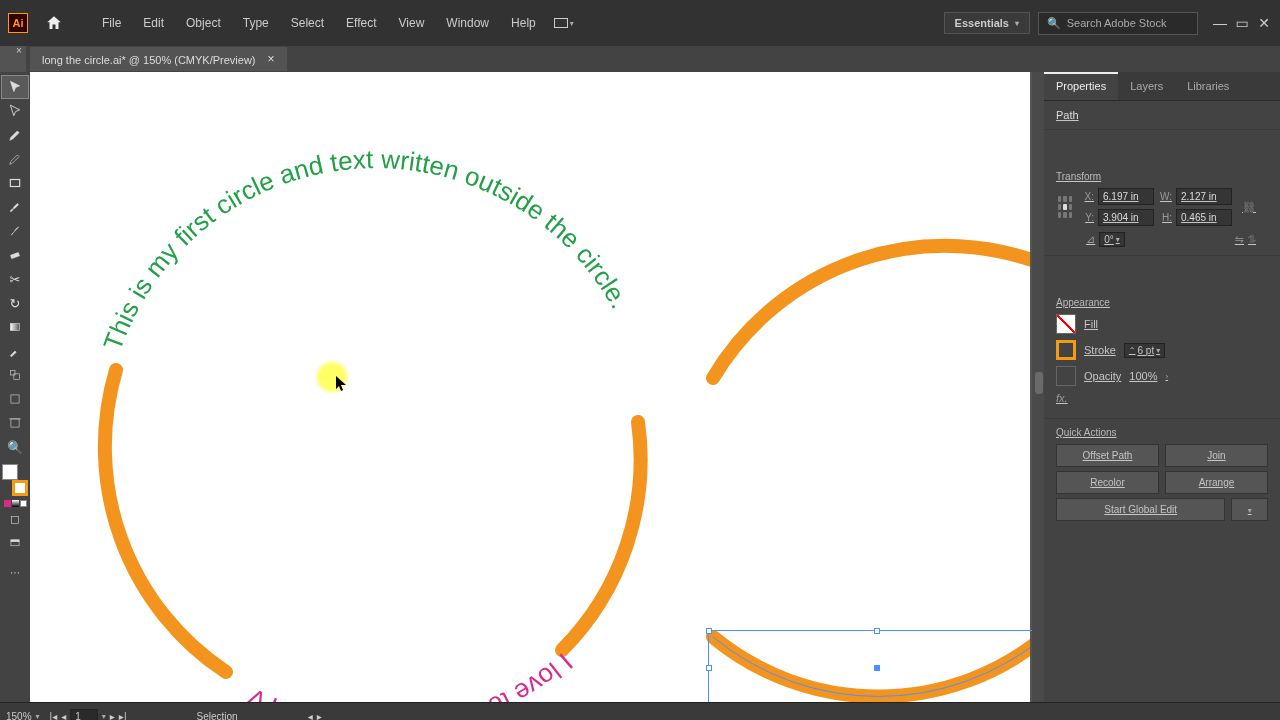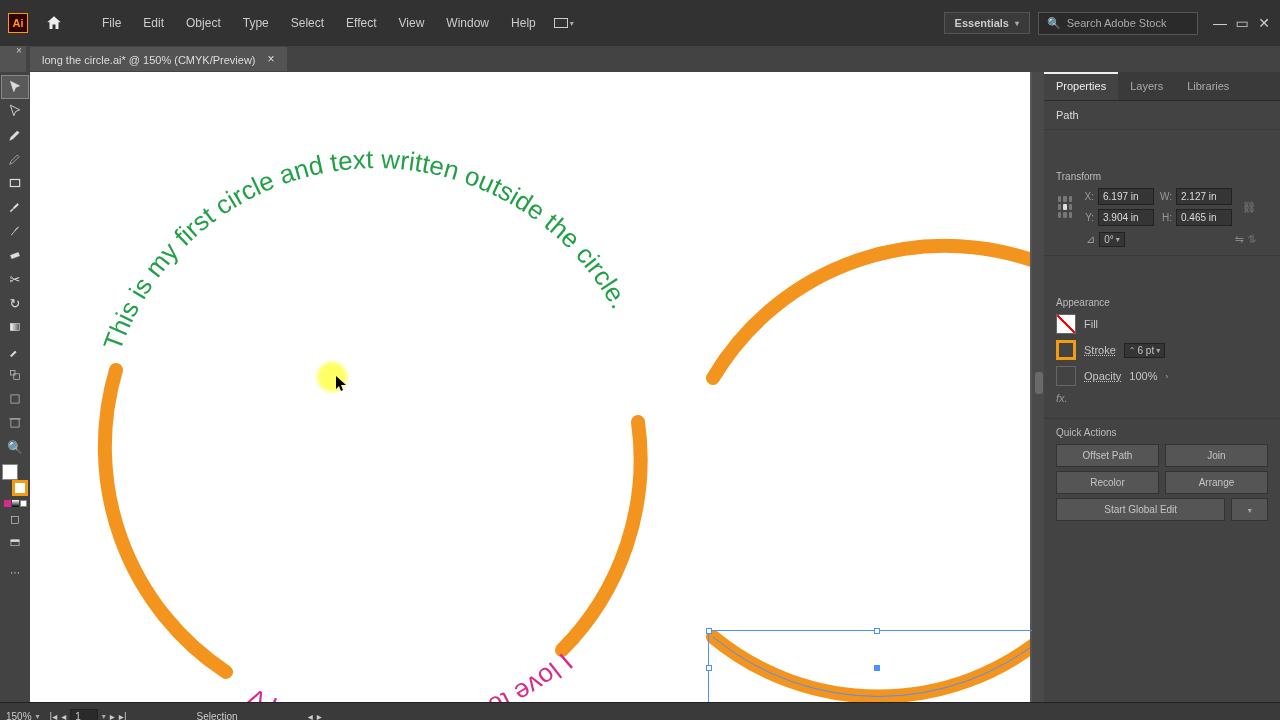--- a/index.html
+++ b/index.html
@@ -54,21 +54,21 @@
 
 
 .sel-box { position: absolute; border: 1px solid #4d90fe; }
 .sel-handle { position: absolute; width: 6px; height: 6px; background: #fff; border: 1px solid #4d90fe; }
 
 
 .right-panel { width: 236px; background: #434343; color: #c5c5c5; font-size: 11px; }
 .panel-tabs { display: flex; background: #3a3a3a; border-bottom: 1px solid #2a2a2a; }
 .panel-tab { padding: 8px 12px; color: #aaa; cursor: pointer; }
 .panel-tab.active { background: #434343; color: #eee; border-top: 2px solid #eee; padding-top: 6px; }
-.panel-section { padding: 8px 12px; border-bottom: 1px solid #3a3a3a; }
+.panel-section { padding: 8px 12px; border-bottom: 1px solid #3a3a3a; text-decoration: underline; }
 .section-title { font-size: 10px; color: #bbb; margin-bottom: 6px; }
 .transform-grid { display: flex; align-items: center; gap: 6px; }
 .ref-point { width: 26px; height: 26px; display: grid; grid-template-columns: repeat(3,1fr); grid-template-rows: repeat(3,1fr); gap: 2px; padding: 2px; }
 .ref-point div { background: #777; border-radius: 1px; }
 .xf-fields { display: grid; grid-template-columns: 14px 56px 14px 56px; gap: 4px 4px; align-items: center; font-size: 10px; }
 .xf-label { text-align: right; color: #999; }
 .xf-input { background: #353535; border: 1px solid #222; padding: 2px 4px; color: #ddd; font-size: 10px; width: 100%; }
 .rotate-row { display:flex; align-items:center; gap:4px; margin-top:6px; margin-left:30px; }
 .appearance-row { display: flex; align-items: center; gap: 8px; margin: 6px 0; }
 .swatch { width: 20px; height: 20px; border: 1px solid #666; }

